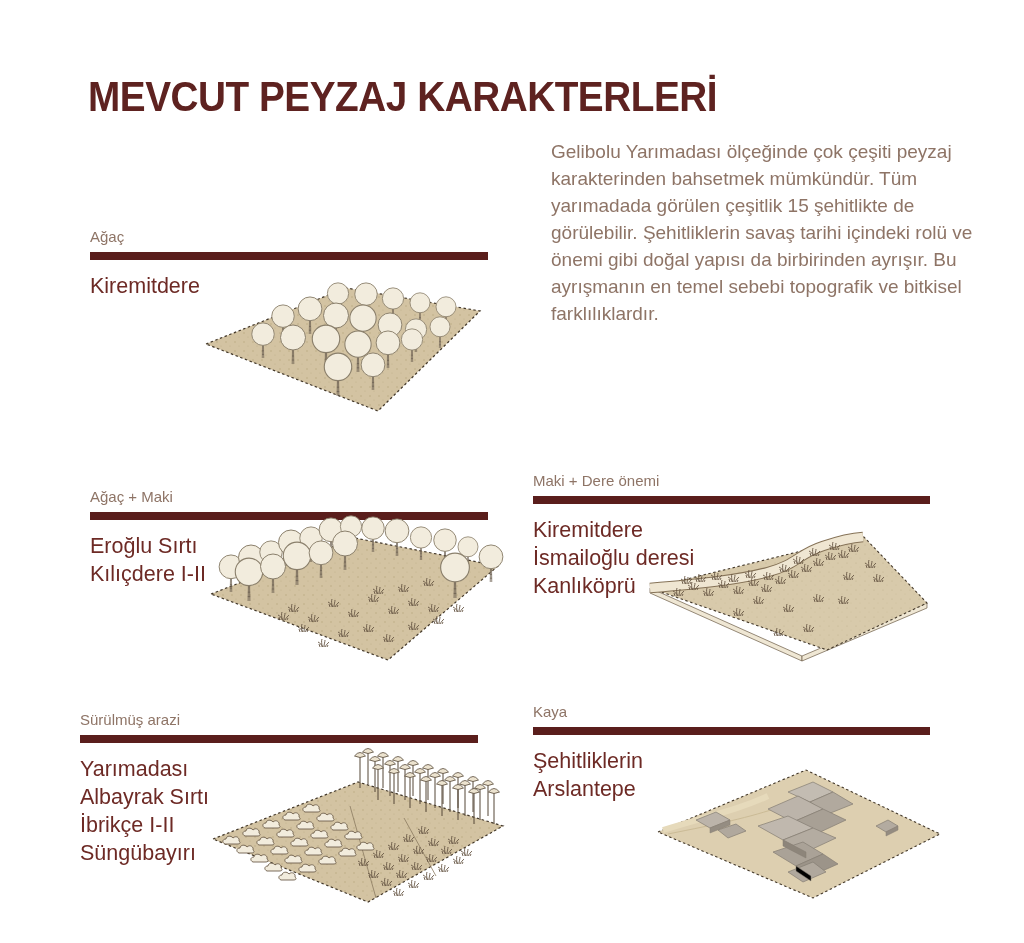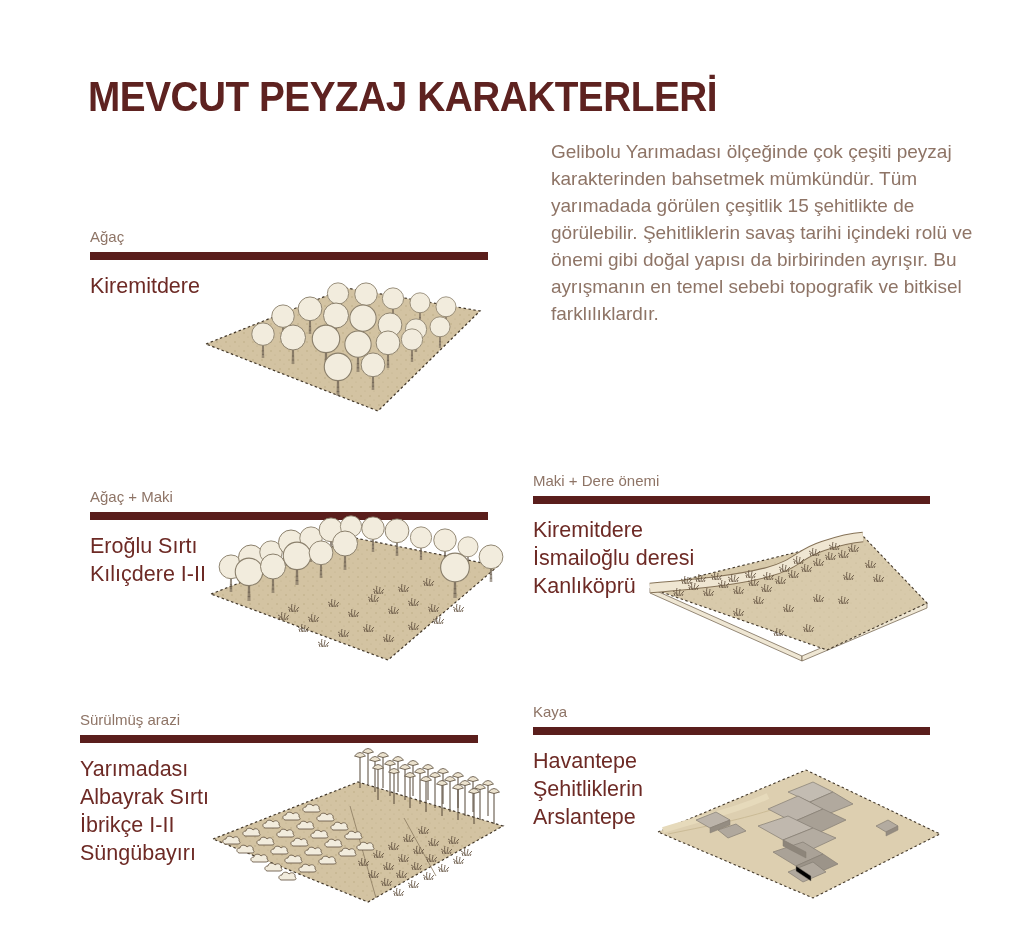--- a/index.html
+++ b/index.html
@@ -274,21 +274,20 @@
     <use href="#ttree" transform="translate(218,68)"></use>
       <use href="#ttree" transform="translate(234,72)"></use>
     <use href="#ttree" transform="translate(250,76)"></use>
       <use href="#ttree" transform="translate(266,80)"></use>
   </svg>
 
   <div class="char" style="left:533px;top:703px;width:397px">
     <div class="cat">Kaya</div>
     <div class="rule"></div>
     <div class="names">
-      <div>Havantepe</div>
       <div>Şehitliklerin</div>
       <div>Arslantepe</div>
     </div>
   </div>
   <svg class="illus" style="left:648px;top:754px" width="304" height="152" viewBox="0 0 304 152">
     <path d="M10,78 L158,16 L292,80 L165,144 Z" fill="#ddcfb0" stroke="#43382a" stroke-width="1.1" stroke-dasharray="2.5,2.5"></path>
     <path d="M15,76 C60,62 90,56 120,42" fill="none" stroke="#e6dabb" stroke-width="6"></path>
     <path d="M20,80 C70,70 100,64 135,52" fill="none" stroke="#cbbb96" stroke-width="1"></path>
     <polygon points="140,38 165,28 185,38 162,48" fill="#c3bcb2" stroke="#847c72" stroke-width="0.7"></polygon>
     <polygon points="162,48 185,38 205,50 180,60" fill="#b1a99e" stroke="#847c72" stroke-width="0.7"></polygon>

